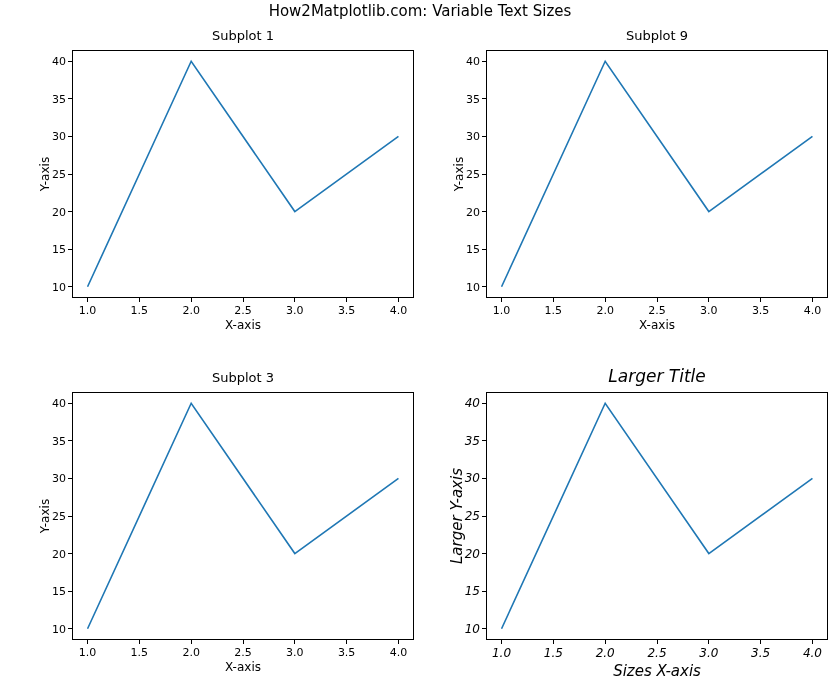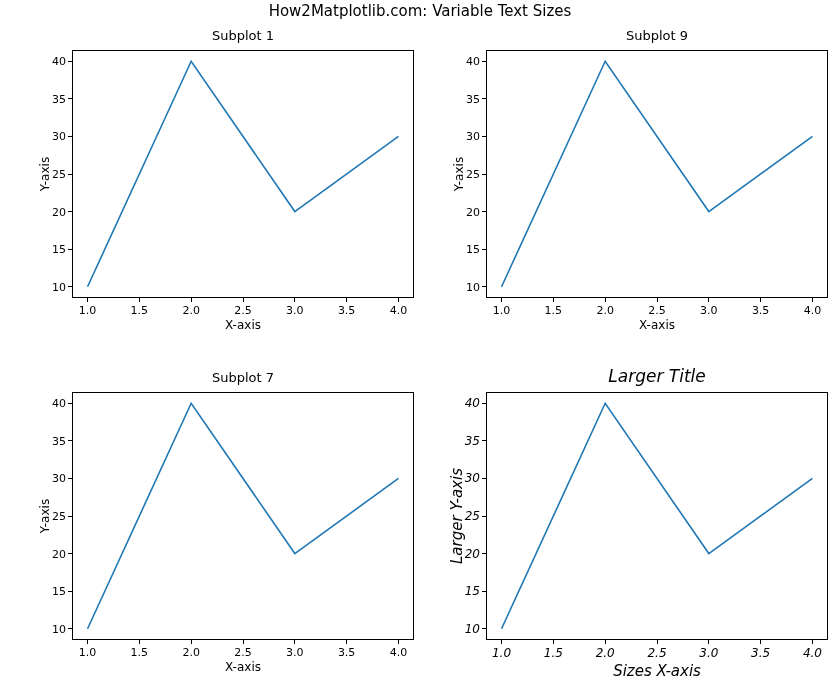--- a/index.html
+++ b/index.html
@@ -158,21 +158,21 @@
       <div class="tick ytick" style="left: -4px; top: 85.9242px;"></div>
       <div class="ytick-label" style="left: -30px; width: 24px; top: 86.4242px;">30</div>
       <div class="tick ytick" style="left: -4px; top: 48.3485px;"></div>
       <div class="ytick-label" style="left: -30px; width: 24px; top: 48.8485px;">35</div>
       <div class="tick ytick" style="left: -4px; top: 10.7727px;"></div>
       <div class="ytick-label" style="left: -30px; width: 24px; top: 11.2727px;">40</div>
       <div class="xlabel" style="left: 0px; top: 268px;">X-axis</div>
       <div class="ylabel" style="left: -34px; top: 148px; width: 48px;">Y-axis</div>
     </div>
   <div class="subplot" style="left: 72px; top: 392px; width: 342px; height: 248px;">
-      <div class="plot-title">Subplot 7</div>
+      <div class="plot-title">Subplot 3</div>
       <div class="axes-frame"></div>
       <svg width="342" height="248" style="position: absolute; left: 0px; top: 0px;">
         <polyline points="15.545454545454547,236.72727272727272 119.18181818181817,11.272727272727252 222.81818181818178,161.57575757575756 326.45454545454544,86.42424242424244" class="plotline"></polyline>
       </svg>
       <div class="tick xtick" style="left: 15.0455px; top: 248px;"></div>
       <div class="xtick-label" style="left: 15.5455px; top: 254px;">1.0</div>
       <div class="tick xtick" style="left: 66.8636px; top: 248px;"></div>
       <div class="xtick-label" style="left: 67.3636px; top: 254px;">1.5</div>
       <div class="tick xtick" style="left: 118.682px; top: 248px;"></div>
       <div class="xtick-label" style="left: 119.182px; top: 254px;">2.0</div>

